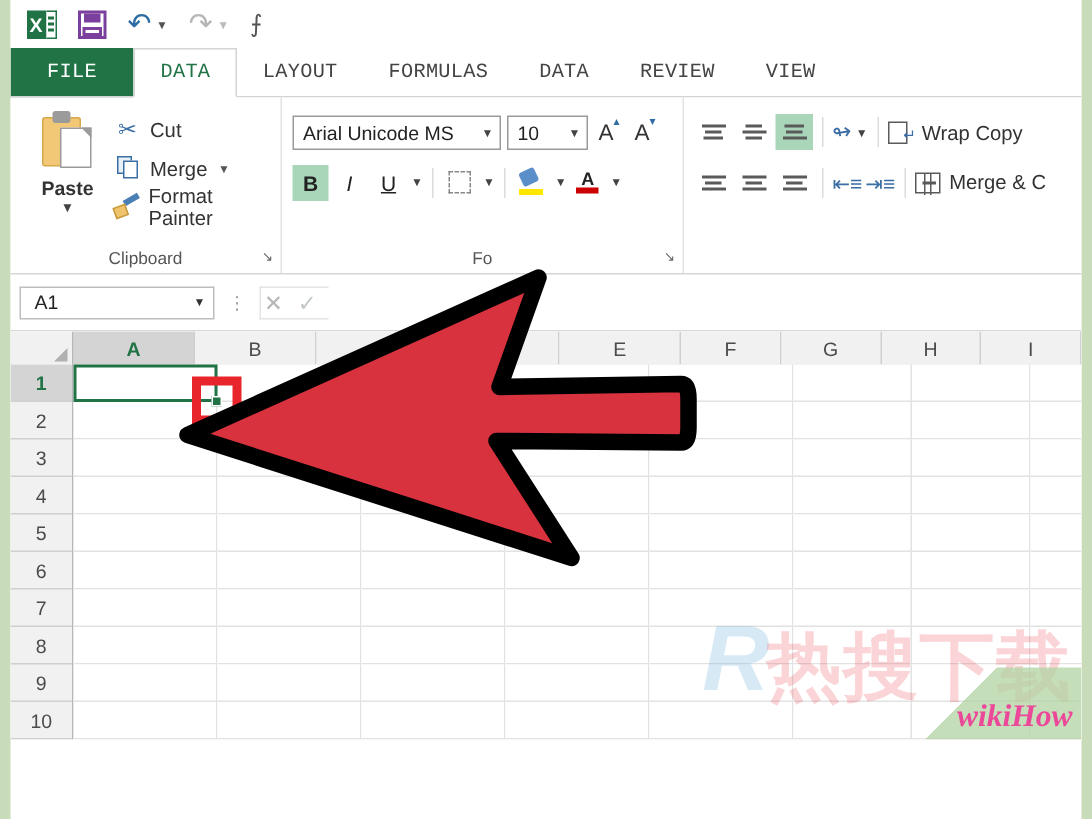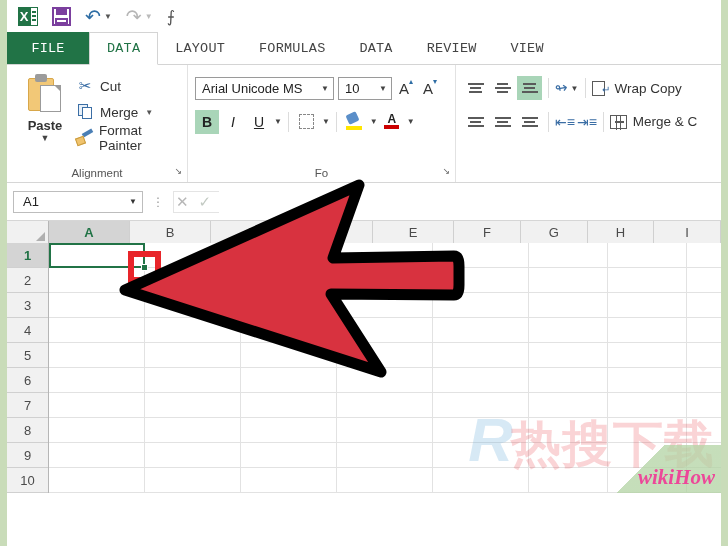--- a/index.html
+++ b/index.html
@@ -409,21 +409,21 @@
               <span class="brush">
                   <span class="handle"></span>
                   <span class="head"></span>
                 </span>
             </span>
             <span>Format Painter</span>
           </div>
         </div>
       </div>
       <div class="group-label">
-        <span>Alignment</span>
+        <span>Clipboard</span>
         <span class="launcher">↘</span>
       </div>
     </div>
 
     <div class="group g-font">
       <div class="group-body" style="flex-direction:column;">
         <div class="font-top">
           <span class="combo fontname">
             <span class="cv">Arial Unicode MS</span>
             <span class="cc">▼</span>

